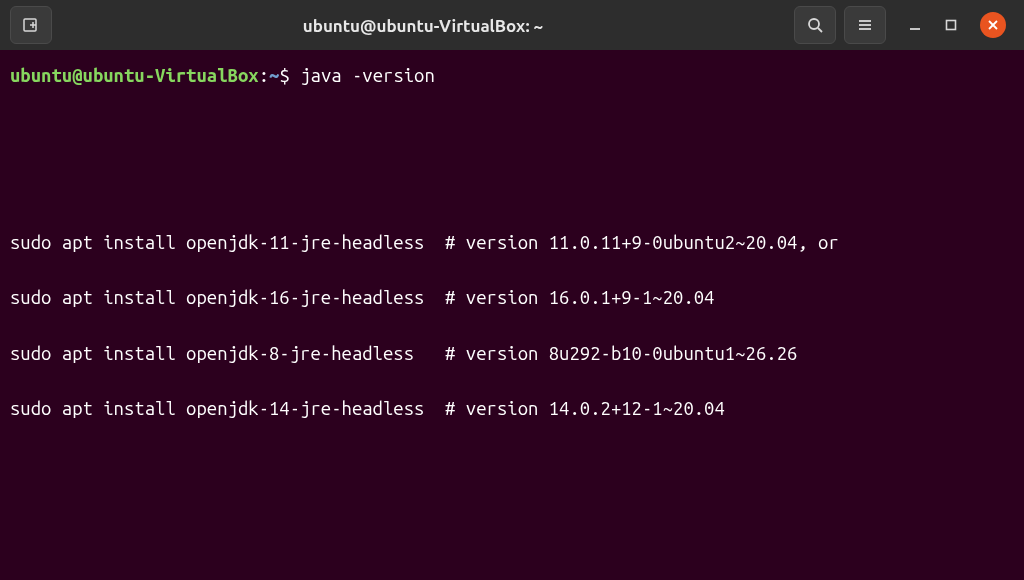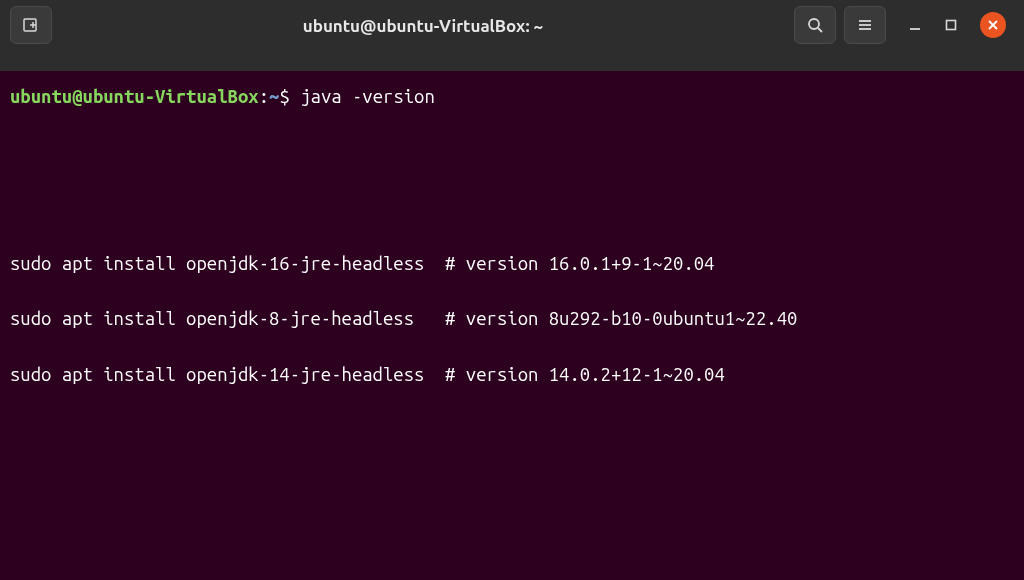--- a/index.html
+++ b/index.html
@@ -92,21 +92,20 @@
     .terminal-body {
       flex: 1;
       background: #2c001e;
       padding: 12px 10px;
       font-size: 18.5px;
       line-height: 1.5;
       color: #ffffff;
       font-family: 'Ubuntu Mono', 'DejaVu Sans Mono', monospace;
       white-space: pre;
       overflow: hidden;
-      margin-top: 21px;
     }
     .prompt-user {
       color: #87d75f;
       font-weight: bold;
     }
     .prompt-path {
       color: #729fcf;
       font-weight: bold;
     }
     .prompt-dollar {
@@ -162,18 +161,19 @@
             <line x1="10" y1="2" x2="2" y2="10" stroke="#ffffff" stroke-width="1.8"></line>
           </svg>
         </div>
       </div>
     </div>
   </div>
 
   <div class="terminal-body"><span class="term-line"><span class="prompt-user">ubuntu@ubuntu-VirtualBox</span><span class="prompt-dollar">:</span><span class="prompt-path">~</span><span class="prompt-dollar">$</span> <span>java -version</span></span>
 <span class="term-line"> </span>
 <span class="term-line"> </span>
+<span class="term-line">sudo apt install openjdk-11-jre-headless  # version 11.0.11+9-0ubuntu2~20.04, or</span>
 <span class="term-line">sudo apt install openjdk-16-jre-headless  # version 16.0.1+9-1~20.04</span>
-<span class="term-line">sudo apt install openjdk-8-jre-headless   # version 8u292-b10-0ubuntu1~22.40</span>
+<span class="term-line">sudo apt install openjdk-8-jre-headless   # version 8u292-b10-0ubuntu1~26.26</span>
 <span class="term-line">sudo apt install openjdk-14-jre-headless  # version 14.0.2+12-1~20.04</span>
 
 </div>
 </div>
 
 </body></html>

